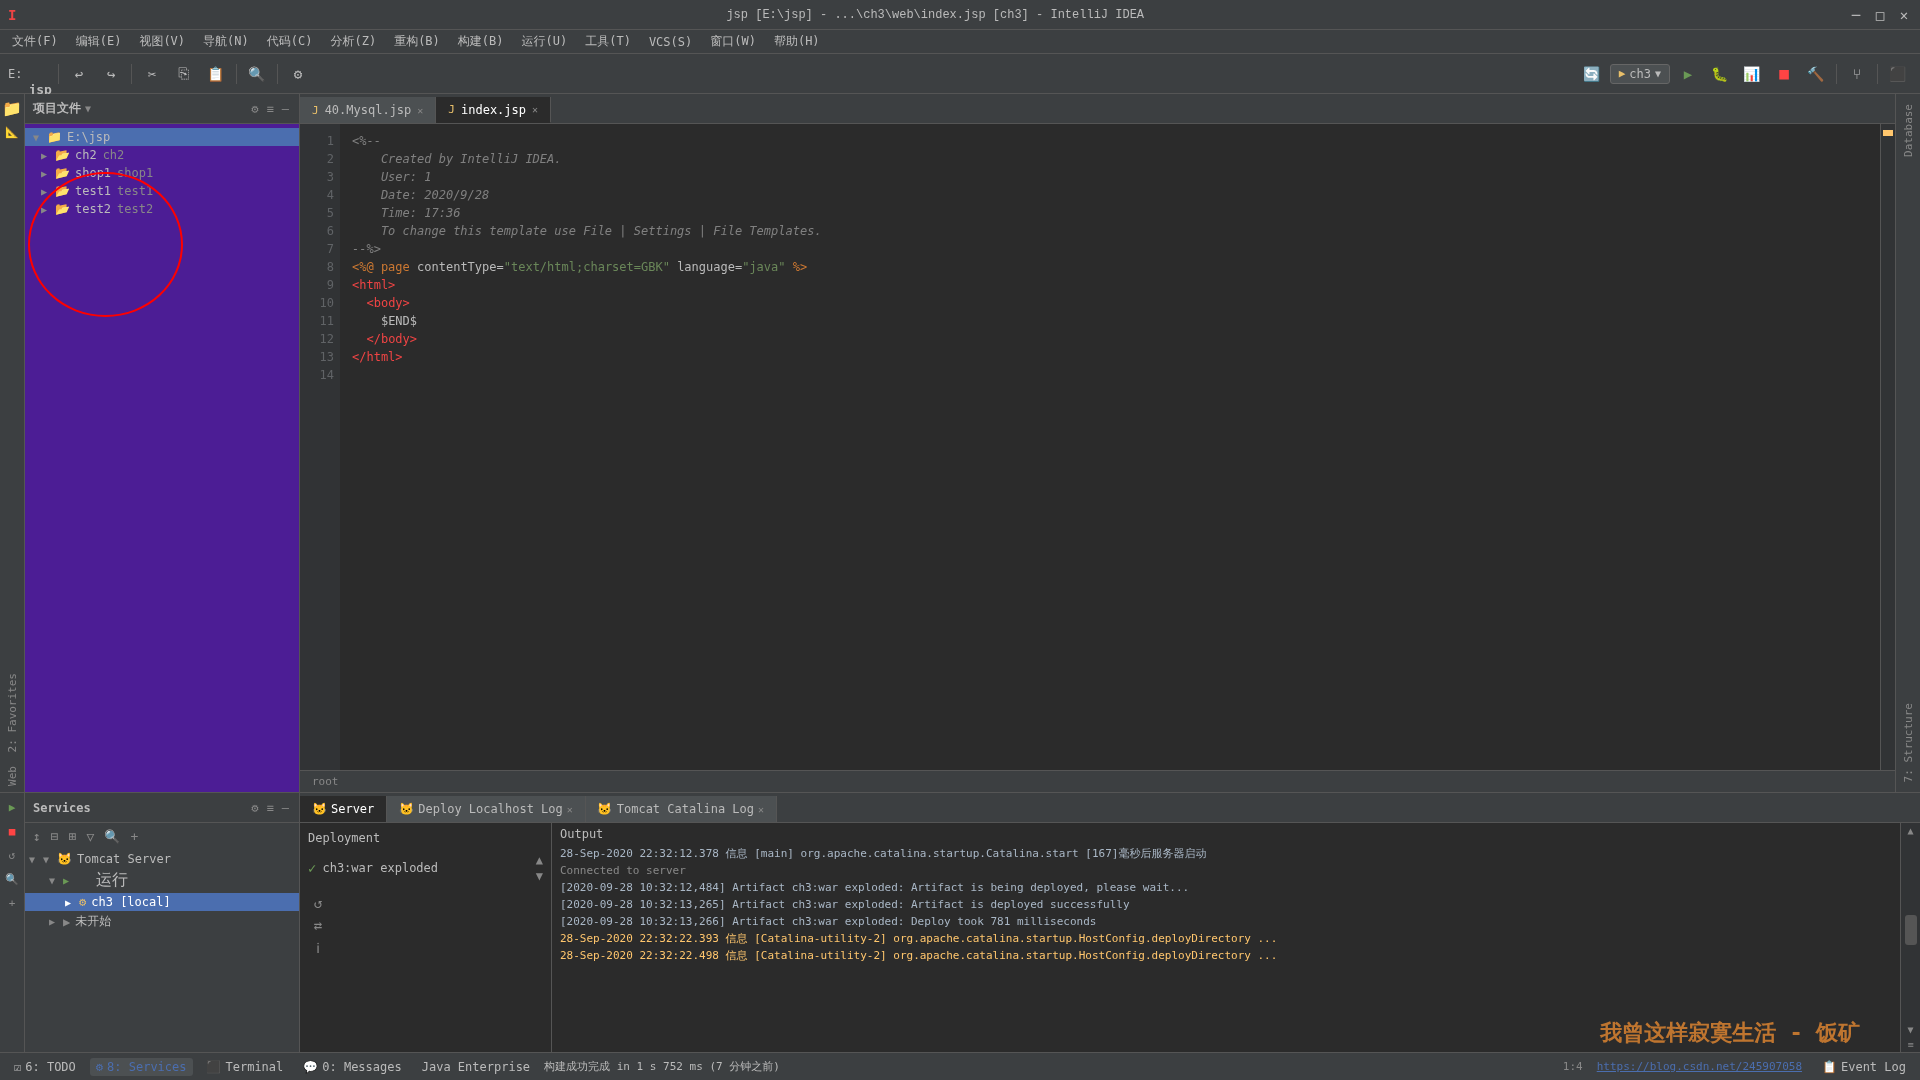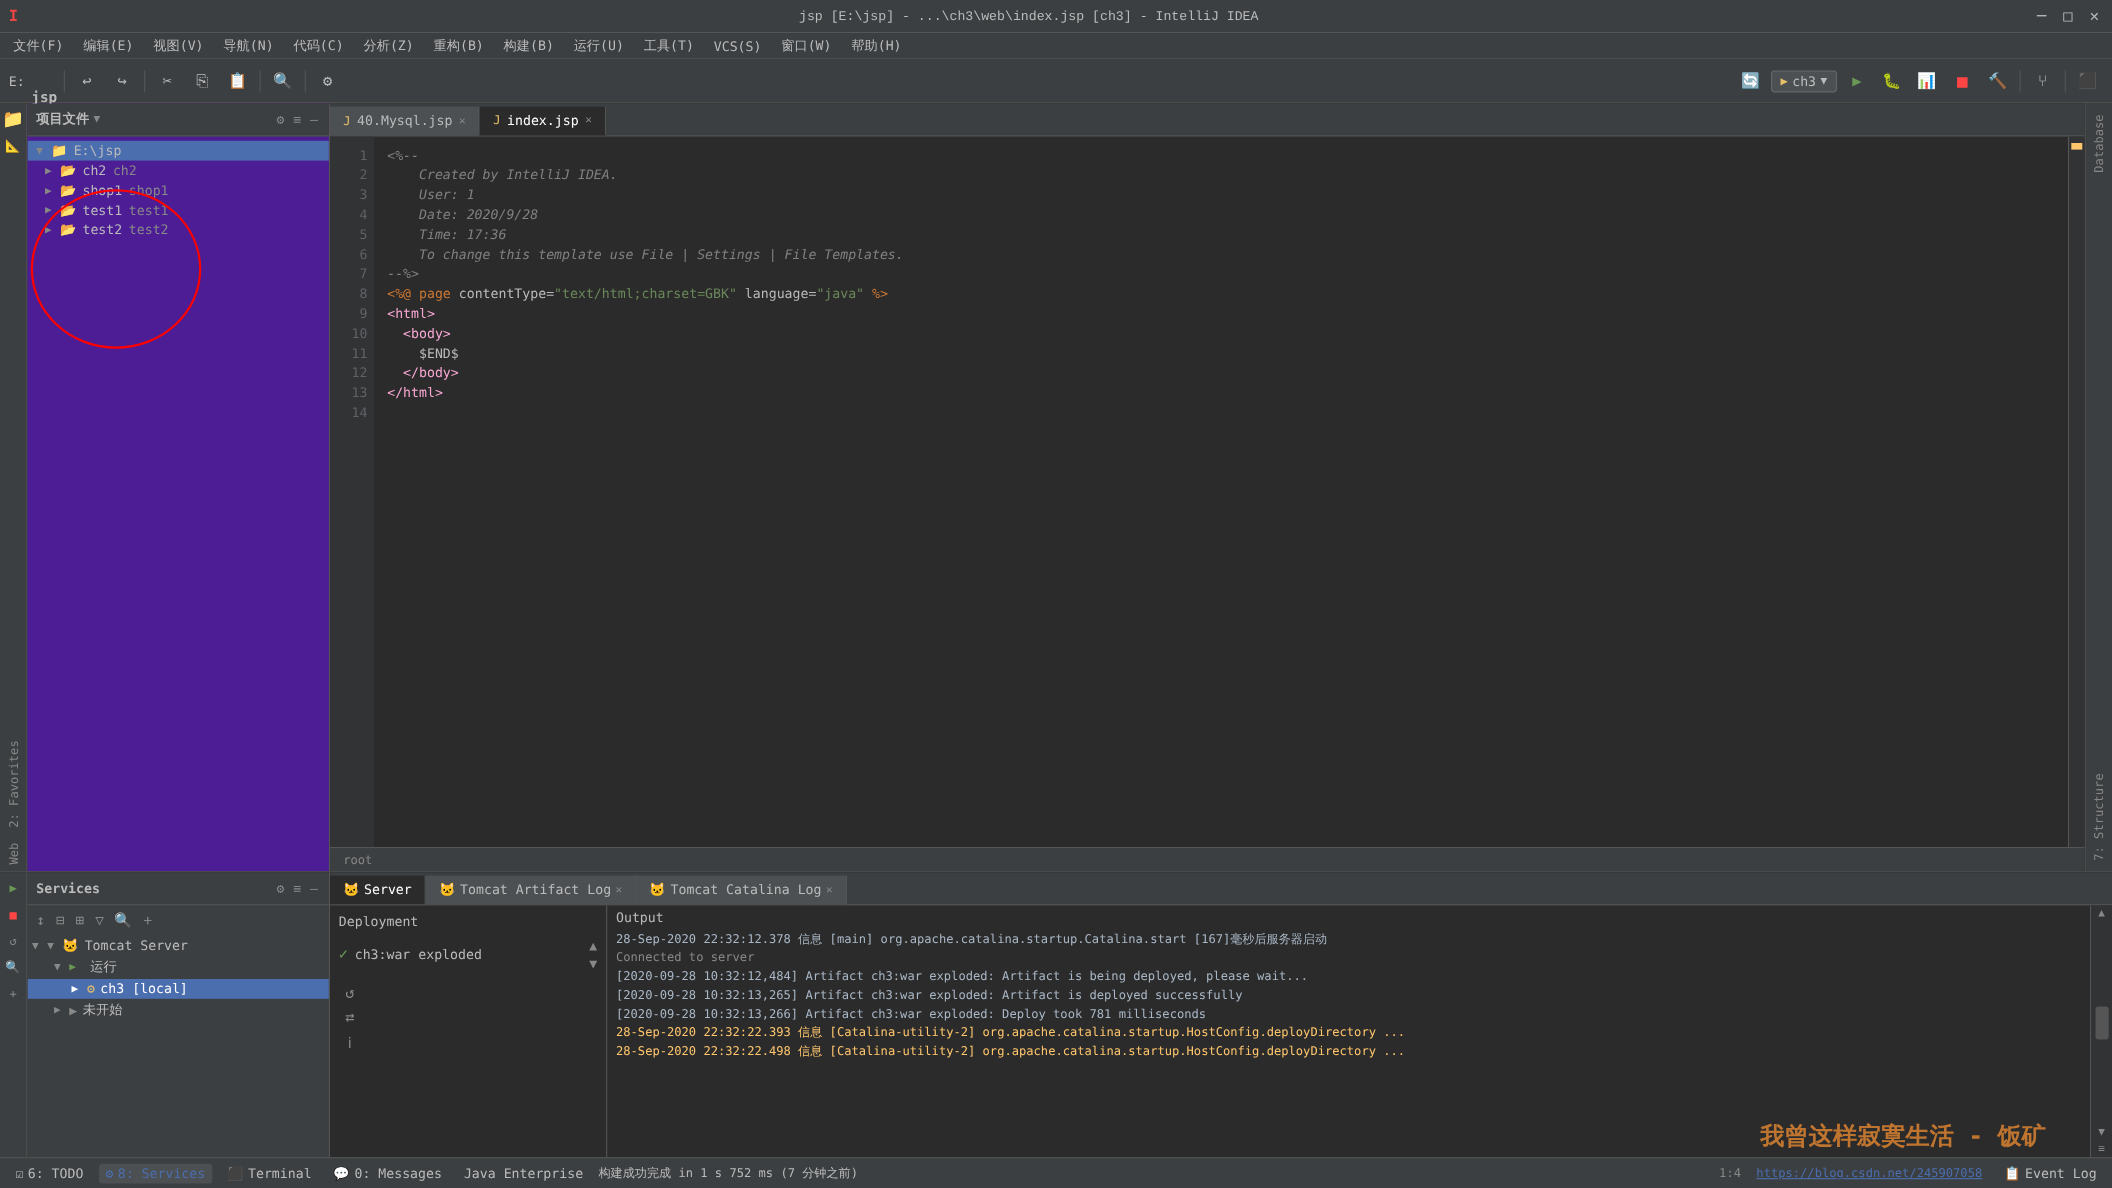--- a/index.html
+++ b/index.html
@@ -188,21 +188,21 @@
       flex: 1;
       padding: 8px 12px;
       overflow: auto;
       font-size: 12px;
       line-height: 18px;
       white-space: pre;
       color: #a9b7c6;
     }
     .code-line { display: block; }
     .cm { color: #808080; font-style: italic; }
-    .tag { color: #f9a8d4; text-align: right; }
+    .tag { color: #ef4444; text-align: right; }
     .attr { color: #bababa; }
     .val { color: #6a8759; }
     .jsp-tag { color: #cc7832; }
 
     
     .editor-right-bar {
       width: 15px;
       background: #313335;
       border-left: 1px solid #555;
       display: flex;
@@ -588,21 +588,21 @@
         <div class="services-tree">
           <div class="svc-tree-item">
             <span style="color:#888; font-size:10px; width:12px;">▼</span>
             <span style="color:#888; font-size:10px; width:12px;">▼</span>
             <span style="color:#e8bf6a; font-size:12px; margin-right:3px;">🐱</span>
             <span style="color:#bbb; font-size:12px;">Tomcat Server</span>
           </div>
           <div class="svc-tree-item" style="padding-left:24px;">
             <span style="color:#888; font-size:10px; width:12px;">▼</span>
             <span style="color:#6a9955; font-size:10px; width:12px;">▶</span>
-            <span style="color:#bbb; font-size:12px; margin-left:5px;">运行</span>
+            <span style="color:#bbb; font-size:16px; margin-left:19px;">运行</span>
           </div>
           <div class="svc-tree-item selected" style="padding-left:40px;">
             <span style="color:#fff; font-size:10px; width:12px;">▶</span>
             <span style="color:#e8bf6a; font-size:12px; margin-right:3px;">⚙</span>
             <span style="color:#fff; font-size:12px;">ch3 [local]</span>
           </div>
           <div class="svc-tree-item" style="padding-left:24px;">
             <span style="color:#888; font-size:10px; width:12px;">▶</span>
             <span style="color:#888; font-size:12px; margin-right:3px;">▶</span>
             <span style="color:#bbb; font-size:12px;">未开始</span>
@@ -612,21 +612,21 @@
     </div>
 
     <div class="services-right">
       <div class="services-tabs" id="services-tabs">
           <div class="svc-tab active">
             <span>🐱</span>
             <span>Server</span>
           </div>
           <div class="svc-tab">
             <span style="color: rgb(232, 191, 106);">🐱</span>
-            <span>Tomcat Artifact Log</span>
+            <span>Deploy Localhost Log</span>
             <span class="svc-tab-close">✕</span>
           </div>
           <div class="svc-tab">
             <span style="color: rgb(232, 191, 106);">🐱</span>
             <span>Tomcat Catalina Log</span>
             <span class="svc-tab-close">✕</span>
           </div>
         </div>
       <div class="services-content">
         <div class="deployment-col">

